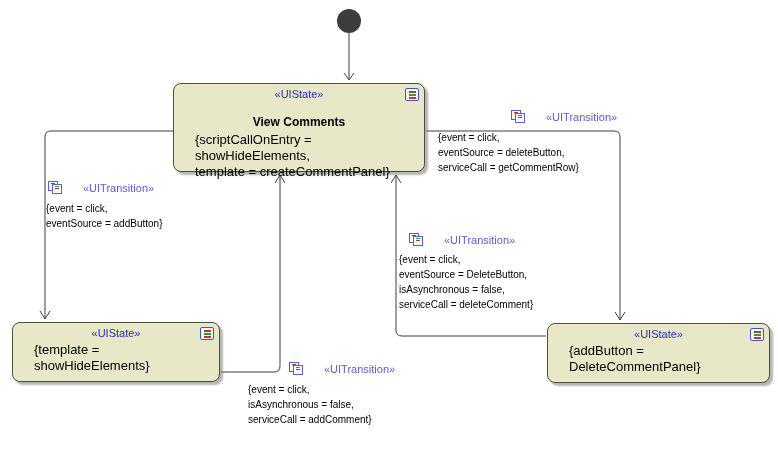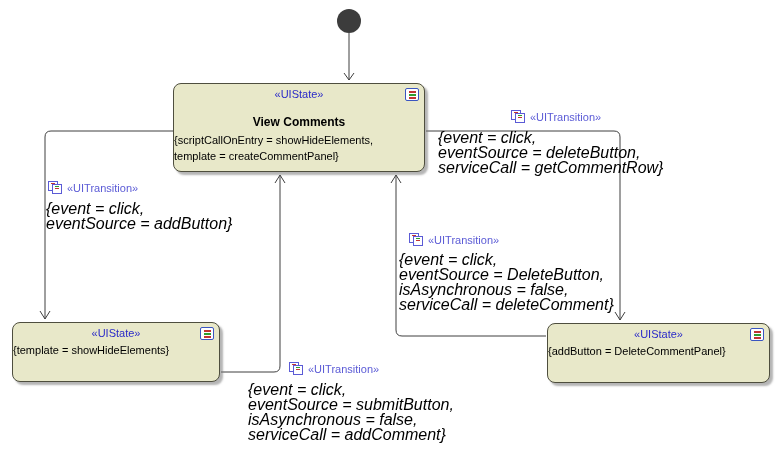--- a/index.html
+++ b/index.html
@@ -20,46 +20,46 @@
     background:var(--state_fill,#E8E8C9);
     border:1px solid var(--state_border,#4E4E3E);
     border-radius:8px;
     box-shadow:3px 3px 2px rgba(120,120,120,0.55);
   }
   .stereo {
     margin-top:4px; text-align:center; font-size:11px;
     color:var(--uistate_color,#2A2AC8);
   }
   .sname { text-align:center; font-weight:bold; font-size:12px; margin-top:15px; }
-  .scons { font-size:11px; line-height:16px; padding:3px 2px 0 0; }
+  .scons { font-size:13px; line-height:16px; padding:3px 2px 0 21px; }
 
   .prop-icon {
     position:absolute; top:4px; right:5px; width:14px; height:13px;
     background:#fff; border:1px solid #3A55C0; border-radius:2px;
     display:flex; flex-direction:column; justify-content:center; align-items:center; gap:1px;
     box-sizing:border-box;
   }
   .prop-icon i { display:block; width:7px; height:2px; }
   .prop-icon .r { background:#C23434; }
   .prop-icon .g { background:#2F9E2F; }
 
-  .tlabel { position:absolute; display:flex; align-items:center; gap:5px; }
+  .tlabel { position:absolute; display:flex; align-items:center; gap:21px; }
   .tstereo { font-size:11px; color:var(--uitransition_color,#5B5BD6); white-space:nowrap; }
   .ticon { position:relative; display:inline-block; width:14px; height:13px; }
   .ticon .tq {
     position:absolute; width:8px; height:8px; box-sizing:content-box;
     border:1px solid var(--uitransition_color,#5B5BD6); background:#fff;
   }
   .ticon .back { left:0; top:0; }
   .ticon .front { left:4px; top:3px; }
   .ticon b { display:block; width:4px; height:1px; margin:1px auto 0; }
   .ticon b.r { background:#C23434; }
   .ticon b.g { background:#2F9E2F; }
 
-  .tcons { position:absolute; font-size:16px; line-height:15px; white-space:nowrap;font-style:italic; }
+  .tcons { position:absolute; font-size:10px; line-height:15px; white-space:nowrap; }
 </style>
 </head>
 <body>
 
 <div class="canvas">
 
   <svg class="wires" width="778" height="457">
     <g>
       <path d="M349,33 L349,80"></path>
       <path d="M344,73 L349,80 L354,73"></path>
@@ -183,18 +183,17 @@
         </i>
       <i class="tq front">
           <b class="g"></b>
           <b class="r"></b>
         </i>
     </span>
     <span class="tstereo">«UITransition»</span>
   </div>
   <div class="tcons" style="left:248px; top:382px;">
     <div>{event = click,</div>
-    <div>eventSource = submitButton,</div>
     <div>isAsynchronous = false,</div>
     <div>serviceCall = addComment}</div>
   </div>
 
 </div>
 
 </body></html>

